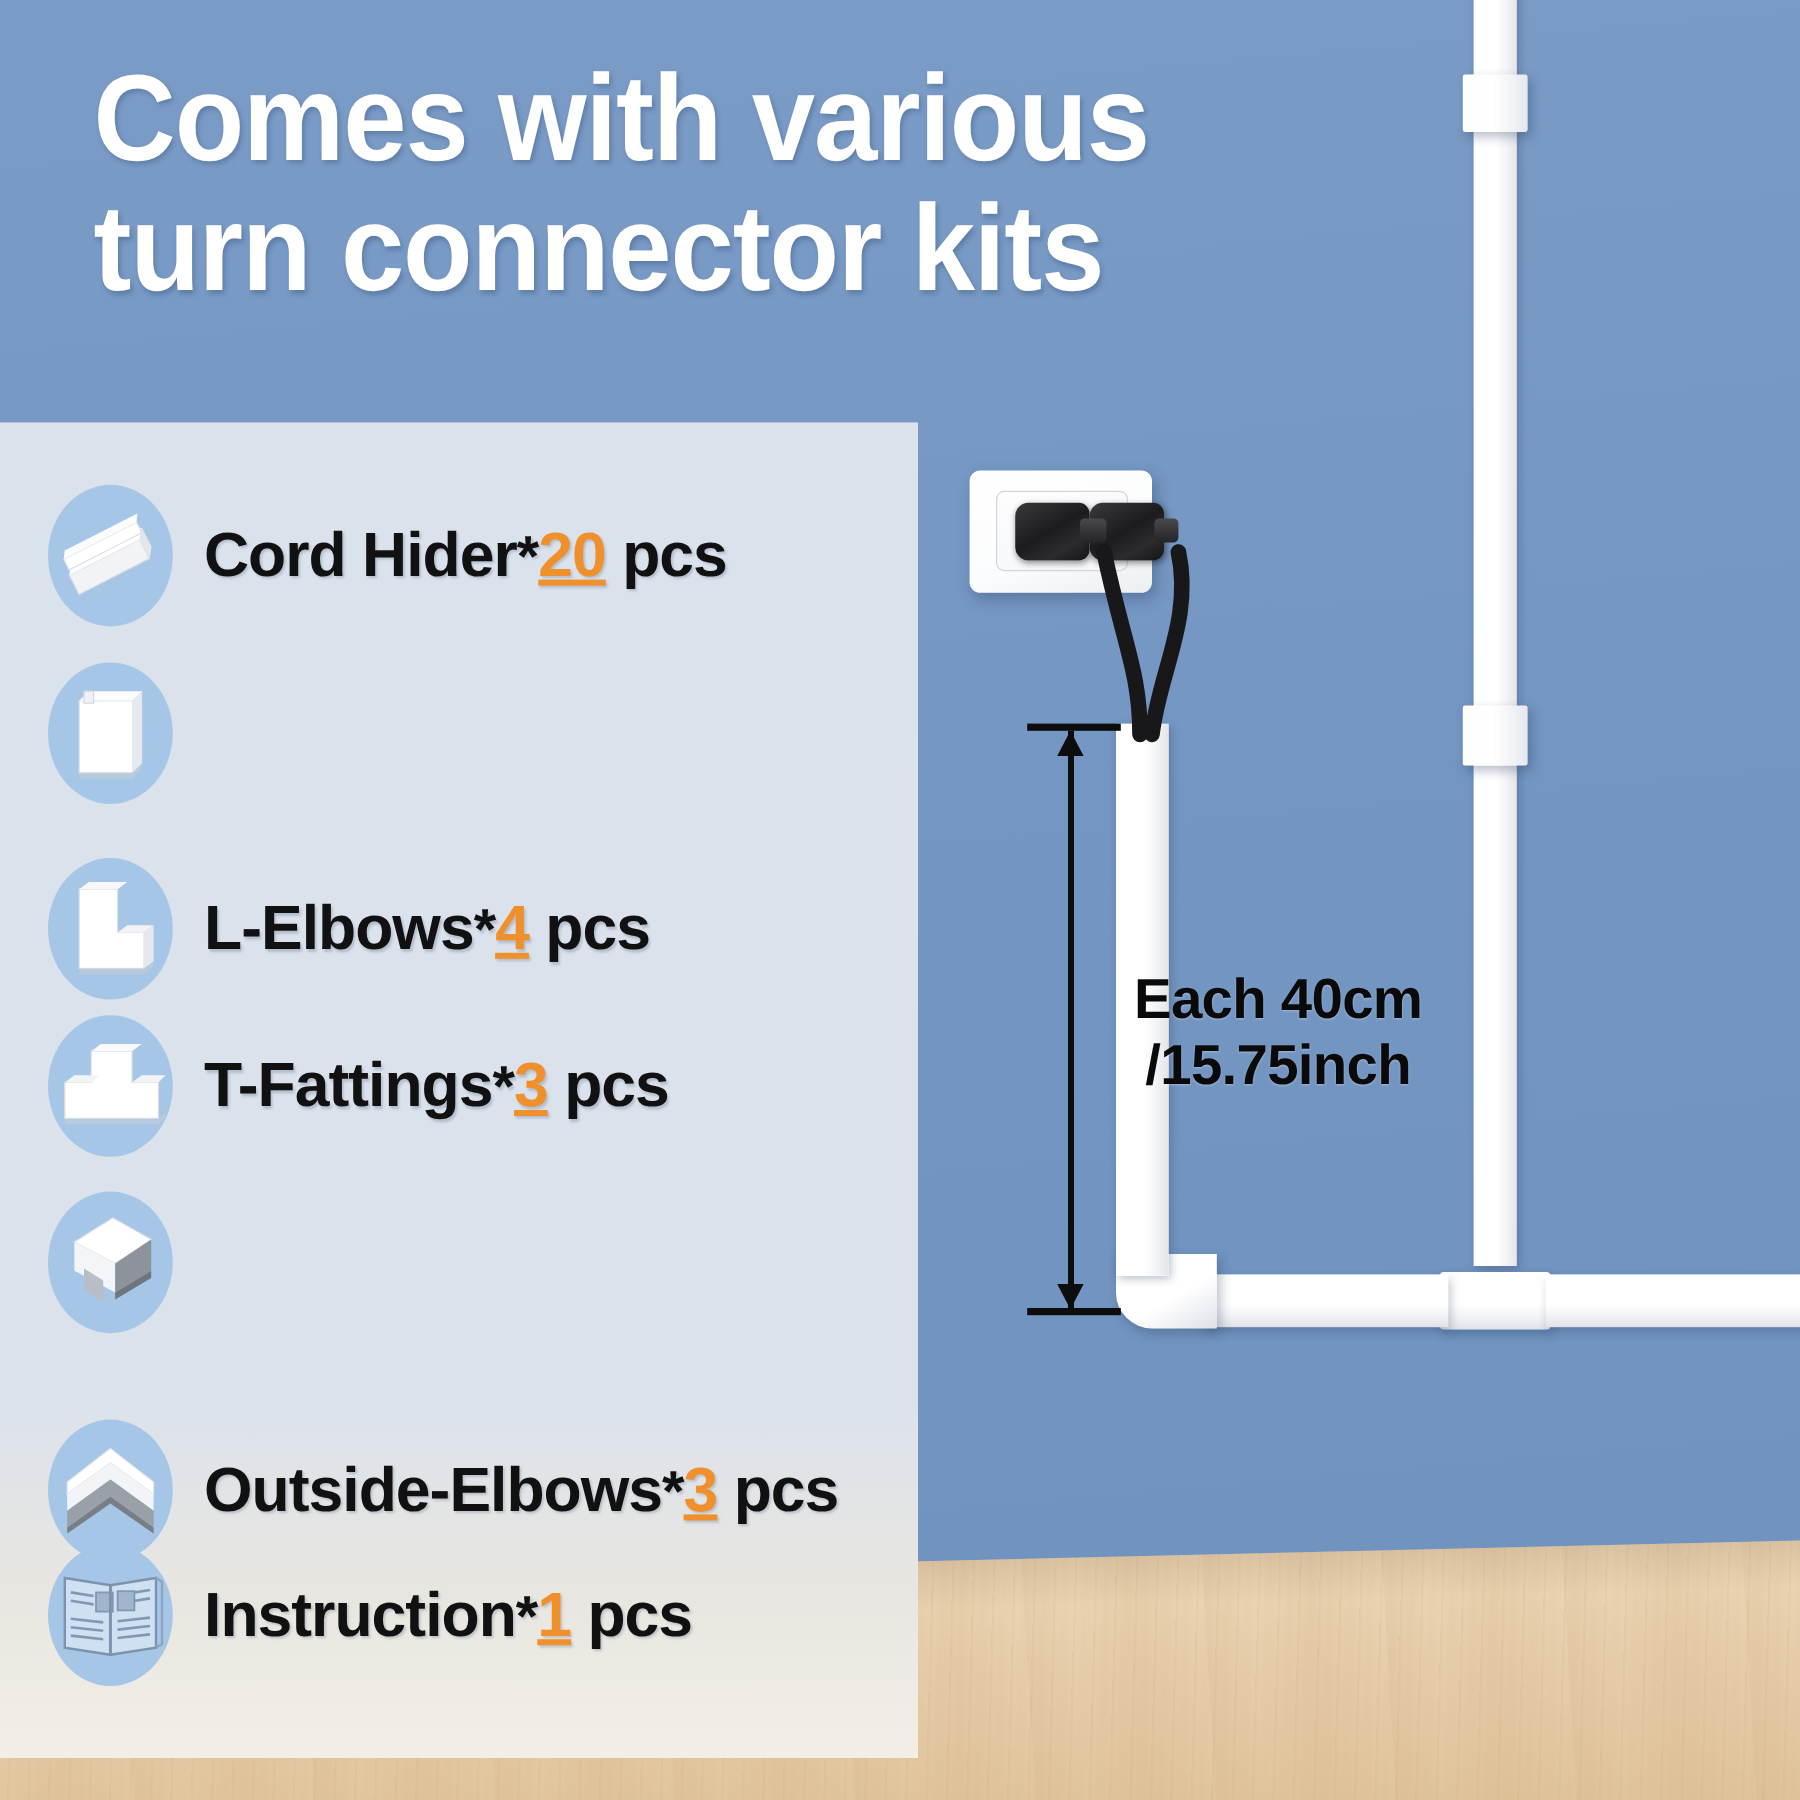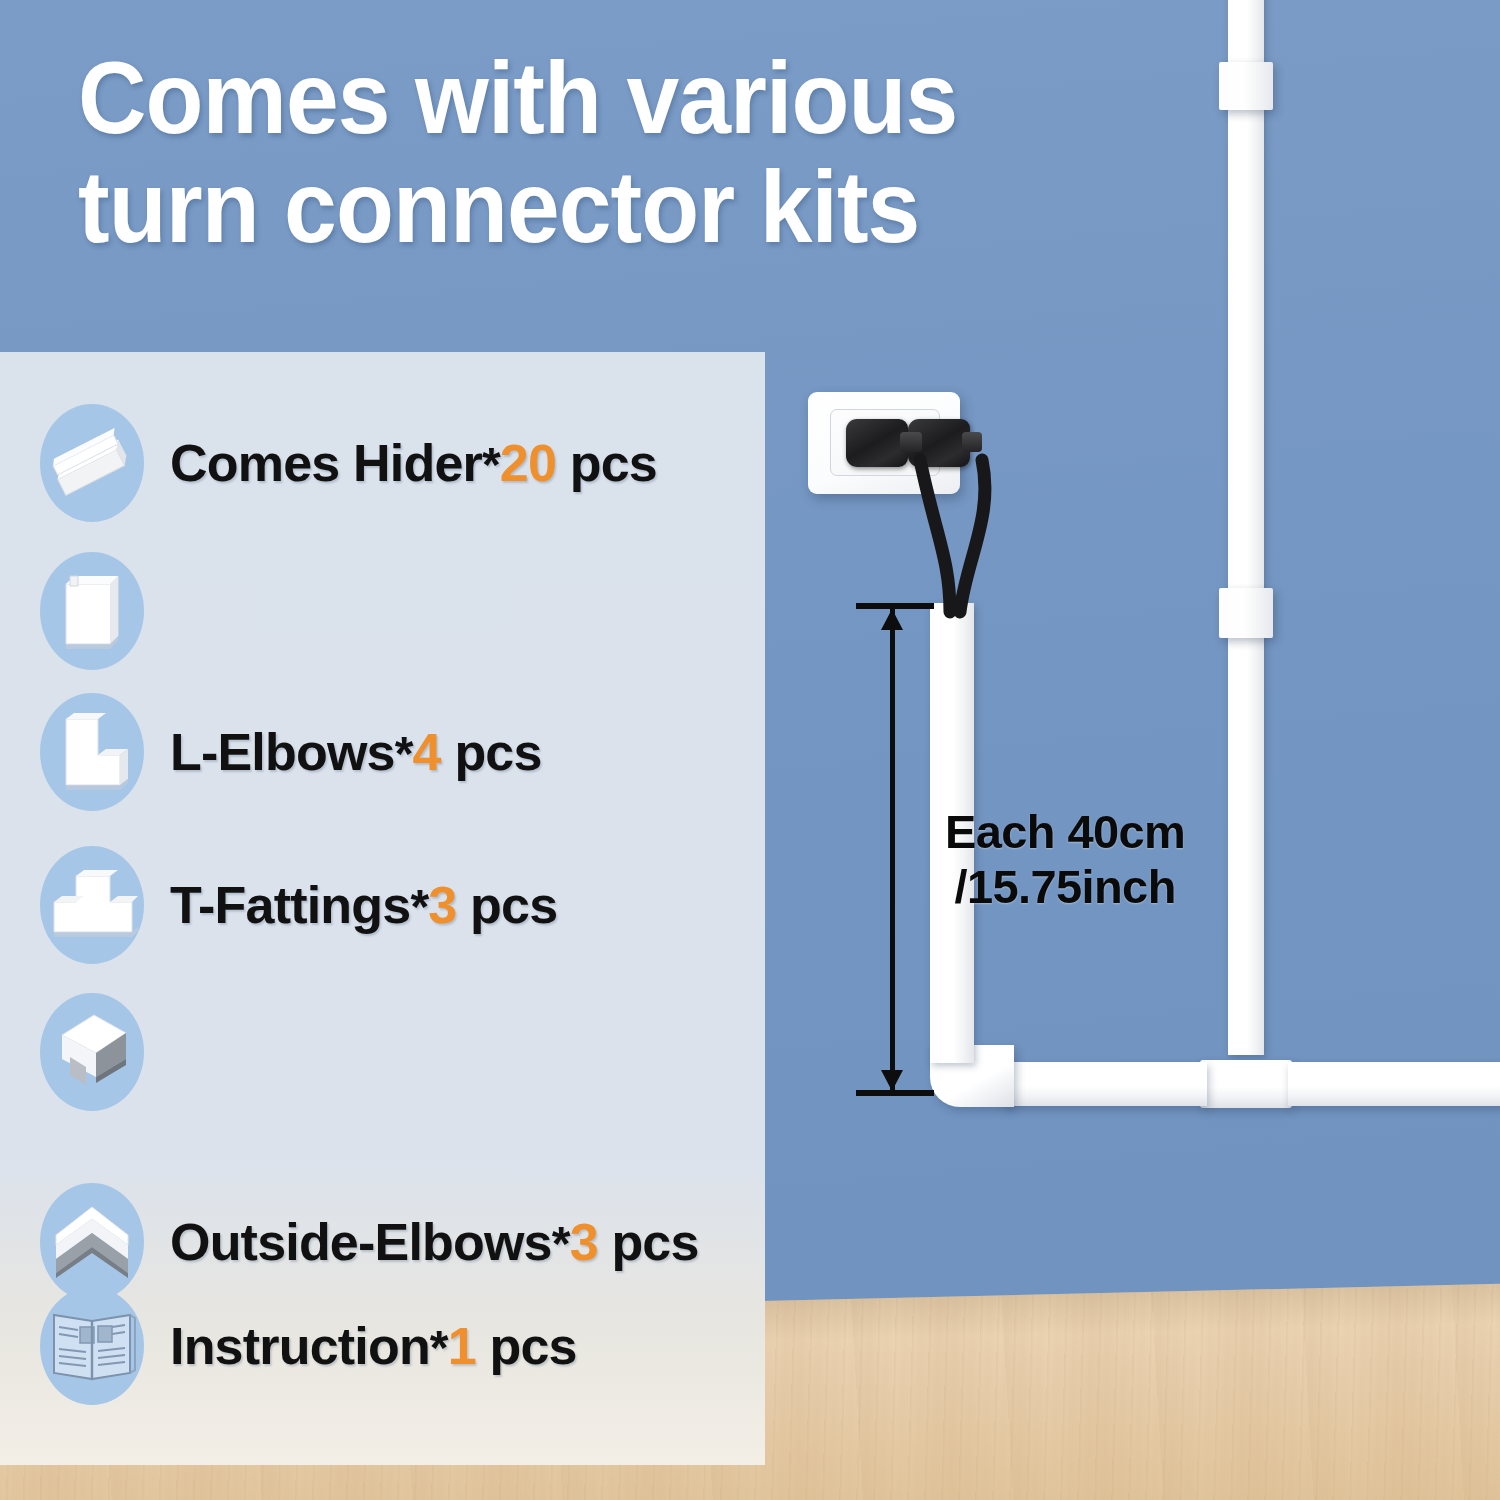--- a/index.html
+++ b/index.html
@@ -131,21 +131,21 @@
     background:#a6c6e8;
     display:flex; align-items:center; justify-content:center;
     overflow:hidden;
   }
   .label {
     font-weight:bold; color:#111111;
     font-size:52px; letter-spacing:-0.8px;
     white-space:nowrap;
     text-shadow:1.5px 2px 2px rgba(90,110,135,0.30);
   }
-  .label .num { color:#f0902c; }
+  .label .num { color:#f0902c;text-decoration:underline; }
   .label .star { font-size:48px; }
 </style>
 </head>
 <body>
 
 <div id="scene">
 
   <div class="wall"></div>
   <div class="floor"></div>
   <div class="floor-shade"></div>
@@ -205,38 +205,38 @@
           <g transform="rotate(-27 52 59)">
             <path d="M14 58 L80 58 L80 76 L14 76 Z" fill="#f2f3f5" stroke="#d7dbe1" stroke-width="1"></path>
             <path d="M14 58 L80 58 L86 50 L20 50 Z" fill="#ffffff"></path>
             <path d="M80 58 L86 50 L86 68 L80 76 Z" fill="#e2e5ea"></path>
             <path d="M16 44 L84 44 L84 54 L16 54 Z" fill="#ffffff" stroke="#dde1e6" stroke-width="1"></path>
             <path d="M16 44 L84 44 L88 38 L20 38 Z" fill="#fbfcfd"></path>
           </g>
         </svg>
       </span>
       <span class="label">
-        <span>Comes Hider</span><span class="star">*</span><span class="num">20</span>
+        <span>Cord Hider</span><span class="star">*</span><span class="num">20</span>
         <span>pcs</span>
       </span>
     </div>
 
     <div class="row" style="top:199px;">
       <span class="bubble">
         <svg width="104" height="118" viewBox="0 0 104 118">
           <path d="M26 32 L70 32 L78 24 L78 84 L70 92 L26 92 Z" fill="#ffffff" stroke="#dcdfe5" stroke-width="1"></path>
           <path d="M70 32 L78 24 L78 84 L70 92 Z" fill="#e6e9ee"></path>
           <path d="M26 32 L70 32 L78 24 L34 24 Z" fill="#fbfcfd"></path>
           <path d="M30 24 L38 24 L38 34 L30 34 Z" fill="#f0f2f5" stroke="#d2d6dd" stroke-width="1"></path>
           <path d="M26 92 L70 92 L78 84 L78 89 L70 97 L26 97 Z" fill="#c9ced6" opacity="0.55"></path>
         </svg>
       </span>
     </div>
 
-    <div class="row" style="top:340px;text-align:center;">
+    <div class="row" style="top:362px;text-align:center;">
       <span class="bubble">
         <svg width="104" height="118" viewBox="0 0 104 118">
           <path d="M26 26 L58 26 L58 62 L80 62 L80 92 L26 92 Z" fill="#ffffff" stroke="#dcdfe5" stroke-width="1"></path>
           <path d="M26 26 L34 20 L66 20 L58 26 Z" fill="#f7f8fa"></path>
           <path d="M58 62 L66 56 L88 56 L80 62 Z" fill="#f1f3f6"></path>
           <path d="M80 62 L88 56 L88 86 L80 92 Z" fill="#e5e8ed"></path>
           <path d="M26 92 L80 92 L88 86 L88 90 L80 97 L26 97 Z" fill="#c7ccd4" opacity="0.5"></path>
         </svg>
       </span>
       <span class="label">

